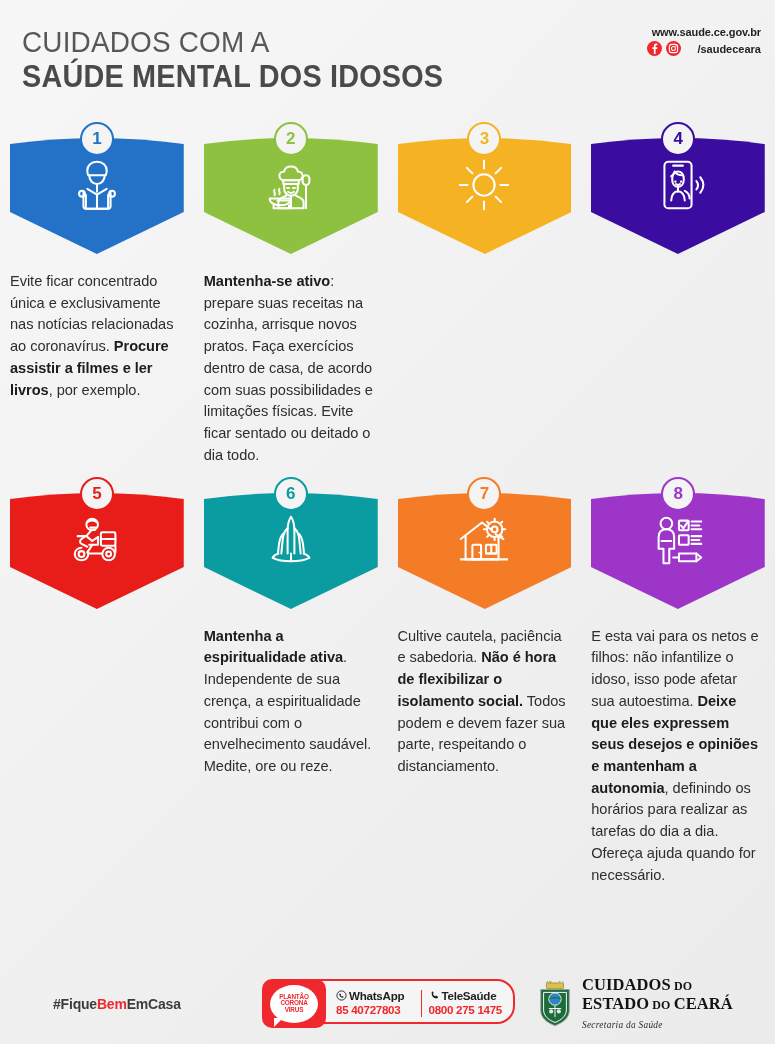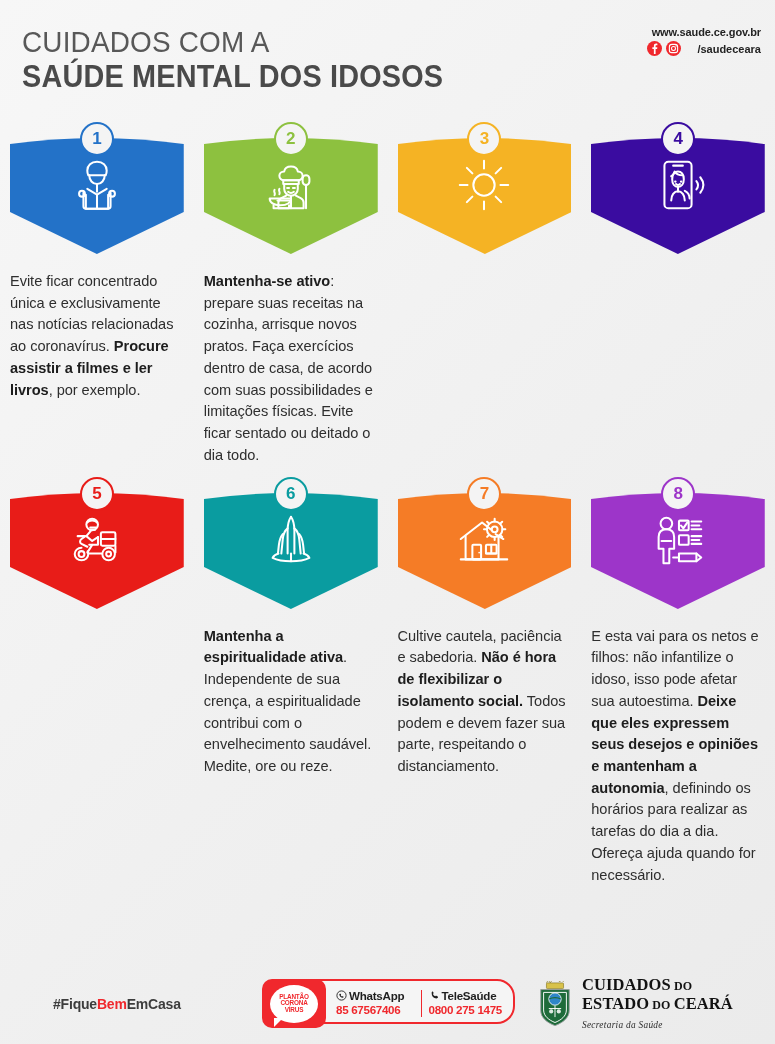--- a/index.html
+++ b/index.html
@@ -568,21 +568,21 @@
       <div class="contact-col">
         <div class="contact-head">
           <span>
             <svg viewBox="0 0 16 16" width="11" height="11" aria-hidden="true">
               <circle cx="8" cy="8" r="6.7" fill="none" stroke="#1f1f1f" stroke-width="1.3"></circle>
               <path d="M6 5.3c.4-.1.7.1.9.5l.4.9c.1.3 0 .5-.2.7l-.3.3c.4.8 1 1.4 1.8 1.8l.3-.3c.2-.2.4-.3.7-.2l.9.4c.4.2.6.5.5.9-.1.5-.6.9-1.2.9C7.4 11.2 4.8 8.6 4.8 6.5c0-.6.4-1.1.9-1.2z" fill="#1f1f1f"></path>
             </svg>
           </span>
           <span>WhatsApp</span>
         </div>
-        <div class="contact-num">85 67567406</div>
+        <div class="contact-num">85 40727803</div>
       </div>
 
       <div class="contact-col right">
         <div class="contact-head">
           <span>
             <svg viewBox="0 0 16 16" width="11" height="11" aria-hidden="true">
               <path d="M4.3 1.8c.5-.2 1 0 1.3.5l1 1.7c.2.4.1.9-.2 1.2l-.7.6c.7 1.5 1.9 2.7 3.4 3.4l.6-.7c.3-.3.8-.4 1.2-.2l1.7 1c.5.3.7.8.5 1.3-.3.9-1.2 1.6-2.2 1.6C6.5 12.2 3.8 9.5 3.8 4.1c0-1 .6-1.9 1.5-2.3z" fill="#1f1f1f"></path>
             </svg>
           </span>
           <span>TeleSaúde</span>

